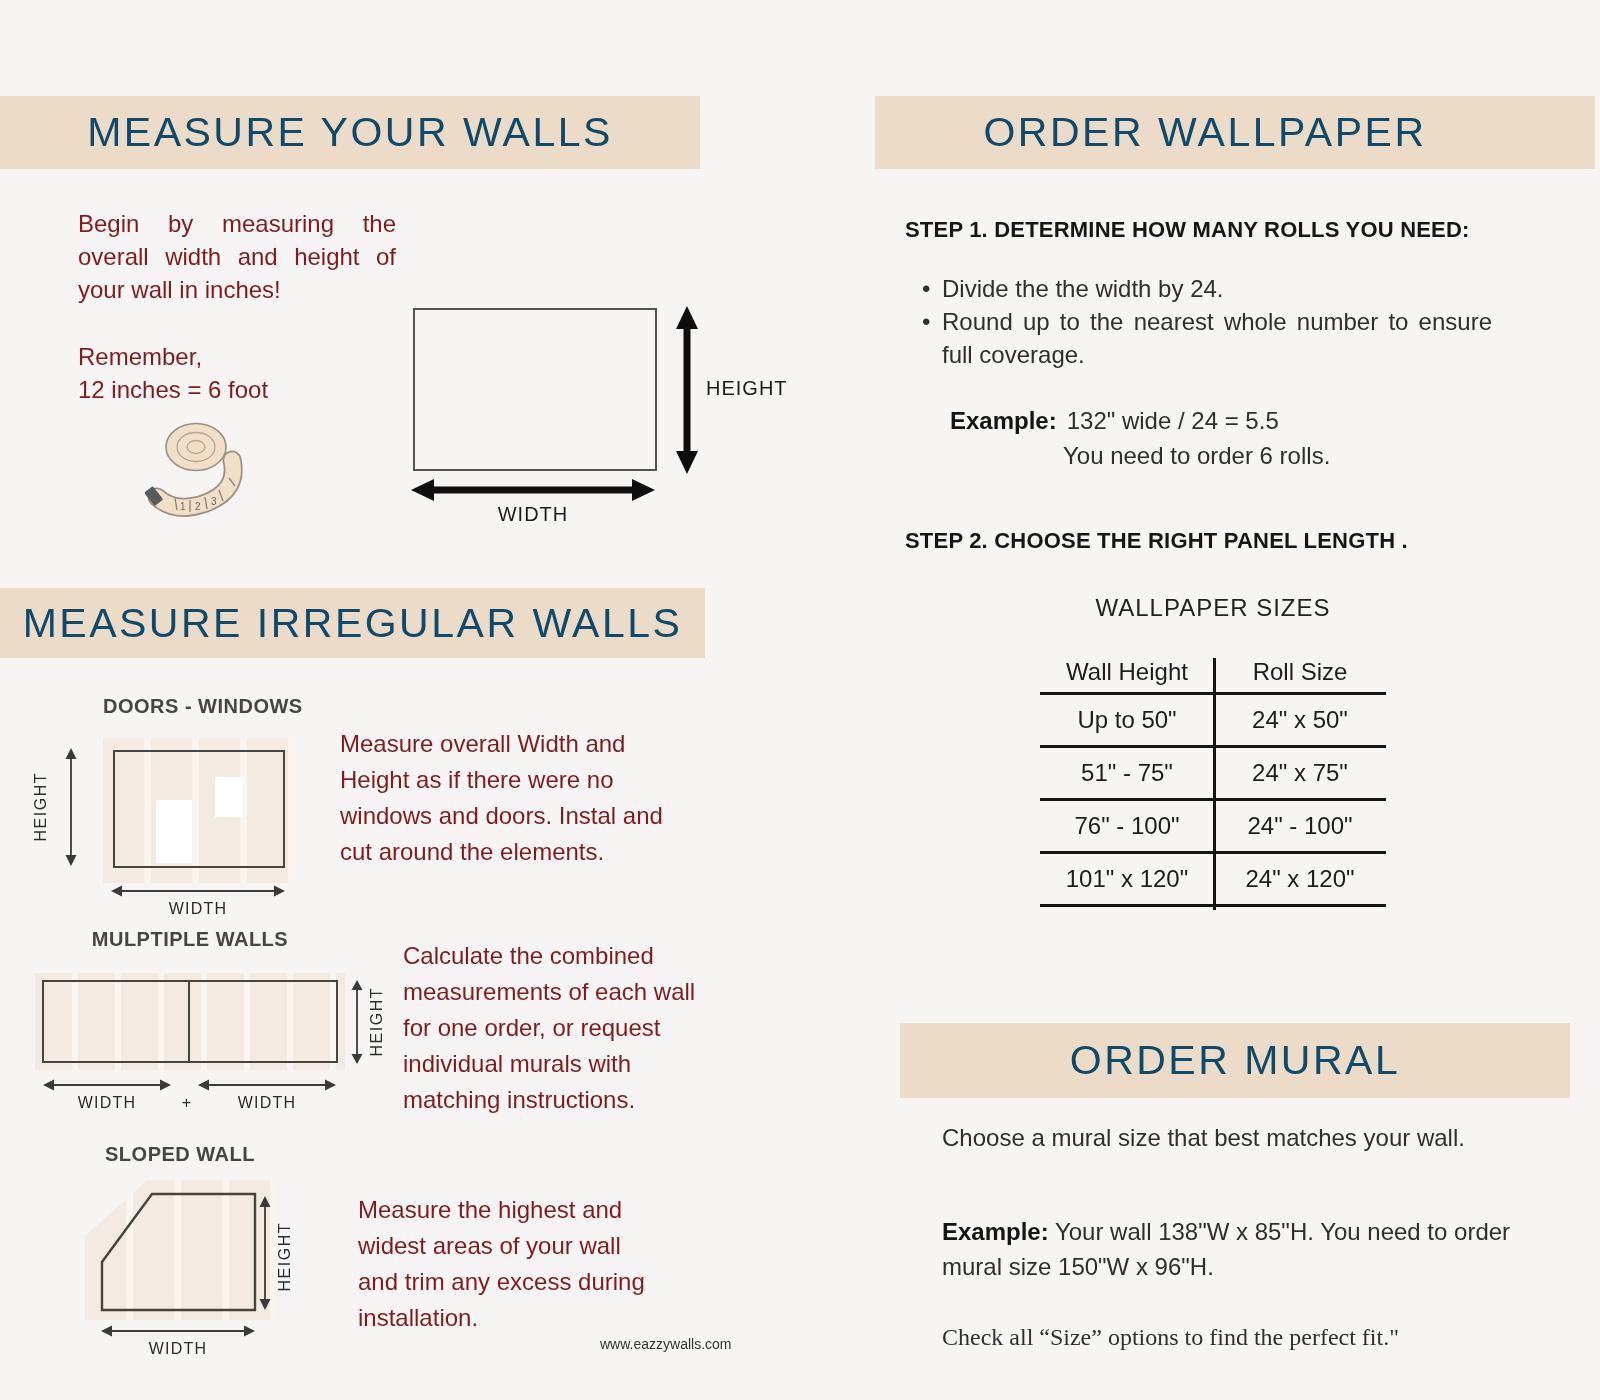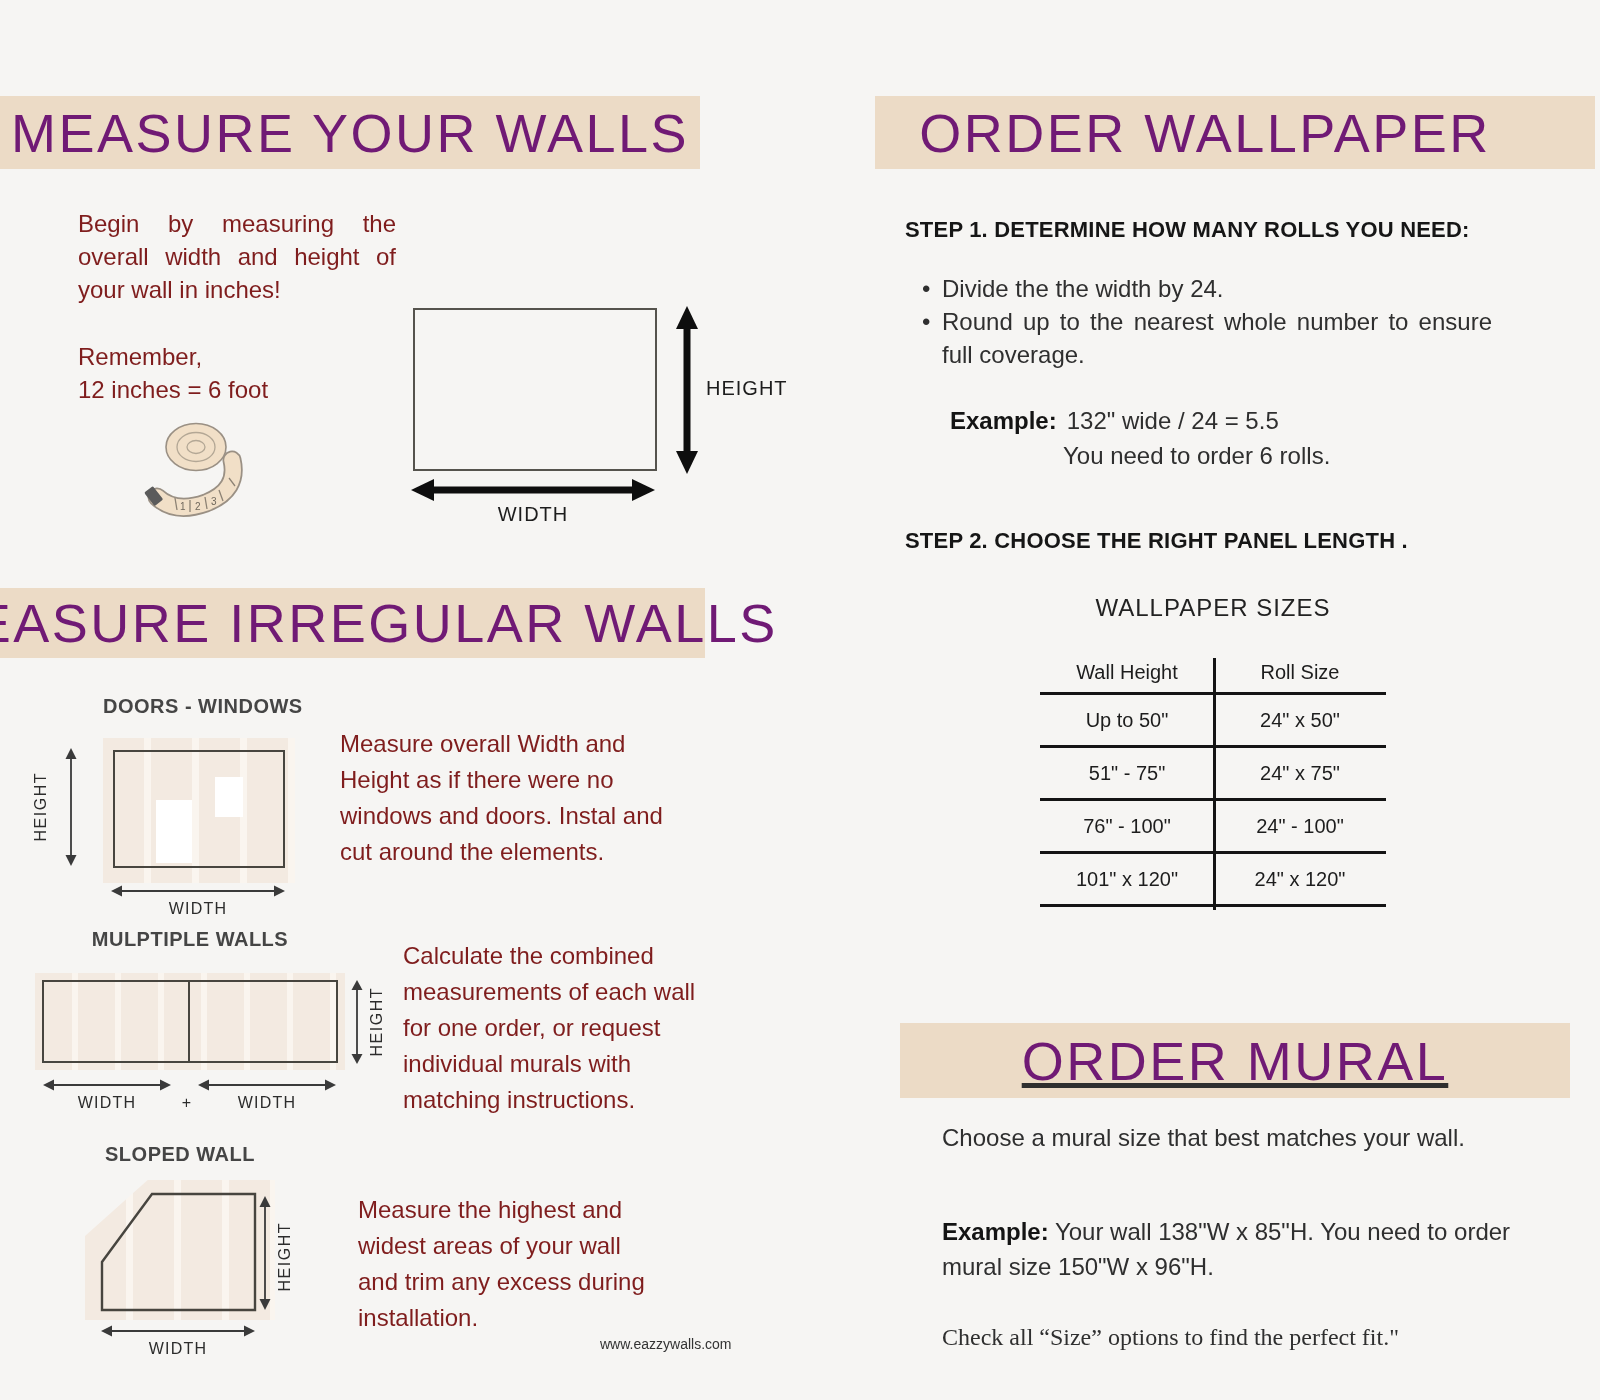--- a/index.html
+++ b/index.html
@@ -1,37 +1,37 @@
 <!DOCTYPE html>
 <html><head>
 <meta charset="utf-8">
 <style>
   html,body{margin:0;padding:0;background:#e9e8e6;}
   .page{position:relative;width:1600px;height:1400px;background:#f6f5f3;overflow:hidden;
         font-family:"Liberation Sans",sans-serif;color:#2f2f2f;}
   .band{position:absolute;background:#ecdbc6;display:flex;align-items:center;justify-content:center;}
-  .band-title{font-size:54px;letter-spacing:2.5px;color:#701a75;font-weight:400;
+  .band-title{font-size:41px;letter-spacing:2.5px;color:#0c4a6e;font-weight:400;
               font-family:"Liberation Sans",sans-serif;white-space:nowrap;}
   .body{position:absolute;font-size:24px;line-height:33px;color:#7f1d1d;}
   .jus{text-align:justify;}
   .step-head{position:absolute;font-weight:bold;font-size:22px;color:#161616;white-space:nowrap;letter-spacing:.2px;}
   .blabel{position:absolute;font-weight:bold;font-size:20px;color:#454545;letter-spacing:.5px;}
   .hlabel{position:absolute;font-size:16px;letter-spacing:1.2px;color:#2c2c2c;text-align:center;}
   .vlabel{position:absolute;writing-mode:vertical-rl;transform:rotate(180deg);
           font-size:16px;letter-spacing:1.5px;color:#2c2c2c;}
   .big-label{position:absolute;font-size:20px;letter-spacing:1px;color:#1d1d1d;}
   .wall-rect{position:absolute;border:2px solid #55534d;background:transparent;}
   .backdrop{position:absolute;background:repeating-linear-gradient(90deg,#f3eae1 0 41px,#faf5ef 41px 48px);}
   .backdrop2{position:absolute;background:repeating-linear-gradient(90deg,#f3eae1 0 37px,#faf5ef 37px 43px);}
   .outline2{position:absolute;border:2px solid #47453f;}
   .white-cut{position:absolute;background:#ffffff;}
   svg{position:absolute;overflow:visible;}
   .t-wrap{position:absolute;left:1040px;top:652px;width:346px;}
   .t-row{display:flex;border-bottom:3px solid #141414;}
-  .t-cell{text-align:center;font-size:20px;color:#1d1d1d;}
+  .t-cell{text-align:center;font-size:24px;color:#1d1d1d;}
   .t-c1{width:174px;} .t-c2{width:172px;}
   .t-head .t-cell{line-height:40px;height:40px;}
   .t-data .t-cell{line-height:50px;height:50px;}
   .t-div{position:absolute;left:173px;top:6px;width:3px;height:252px;background:#141414;}
   .tbl-title{position:absolute;left:1040px;top:594px;width:346px;text-align:center;
              font-size:24px;letter-spacing:1px;color:#222;}
   .footer{position:absolute;left:600px;top:1336px;width:380px;font-size:14px;color:#333;}
   .mural-p{position:absolute;left:942px;width:572px;font-size:24px;line-height:35px;color:#2f2f2f;}
   ul.bullets{position:absolute;left:920px;top:272px;width:572px;margin:0;padding:0;list-style:none;}
   ul.bullets li{position:relative;padding-left:22px;font-size:24px;line-height:33px;color:#2f2f2f;}
@@ -188,21 +188,21 @@
       <div class="t-cell t-c1">76" - 100"</div>
       <div class="t-cell t-c2">24" - 100"</div>
     </div>
     <div class="t-row t-data">
       <div class="t-cell t-c1">101" x 120"</div>
       <div class="t-cell t-c2">24" x 120"</div>
     </div>
     <div class="t-div"></div>
   </div>
 
-  <div class="band" style="left:900px;top:1023px;width:670px;height:75px;text-decoration:underline;">
+  <div class="band" style="left:900px;top:1023px;width:670px;height:75px;">
     <div class="band-title">ORDER MURAL</div>
   </div>
 
   <div class="mural-p" style="top:1120px;">Choose a mural size that best matches your wall.</div>
   <div class="mural-p" style="top:1214px;">
     <b style="color:#141414;">Example:</b>
     <span>Your wall 138"W x 85"H. You need to order mural size 150"W x 96"H.</span>
   </div>
   <div class="mural-p" style="top:1320px;font-family:Liberation Serif, serif;">Check all “Size” options to find the perfect fit."</div>
 

